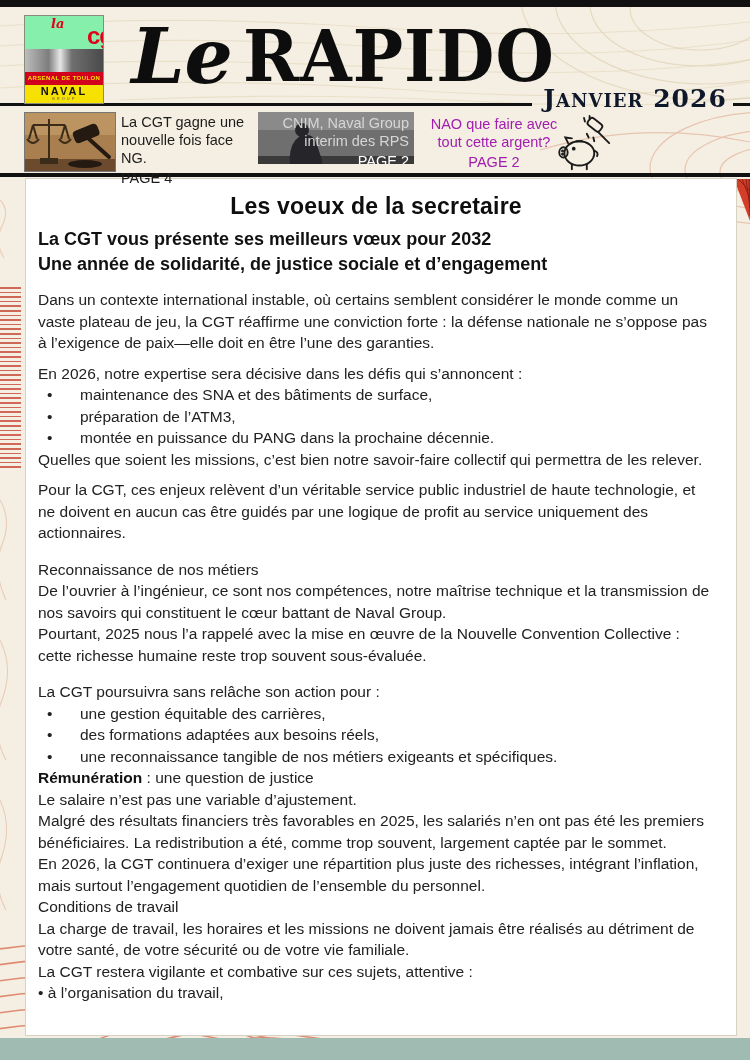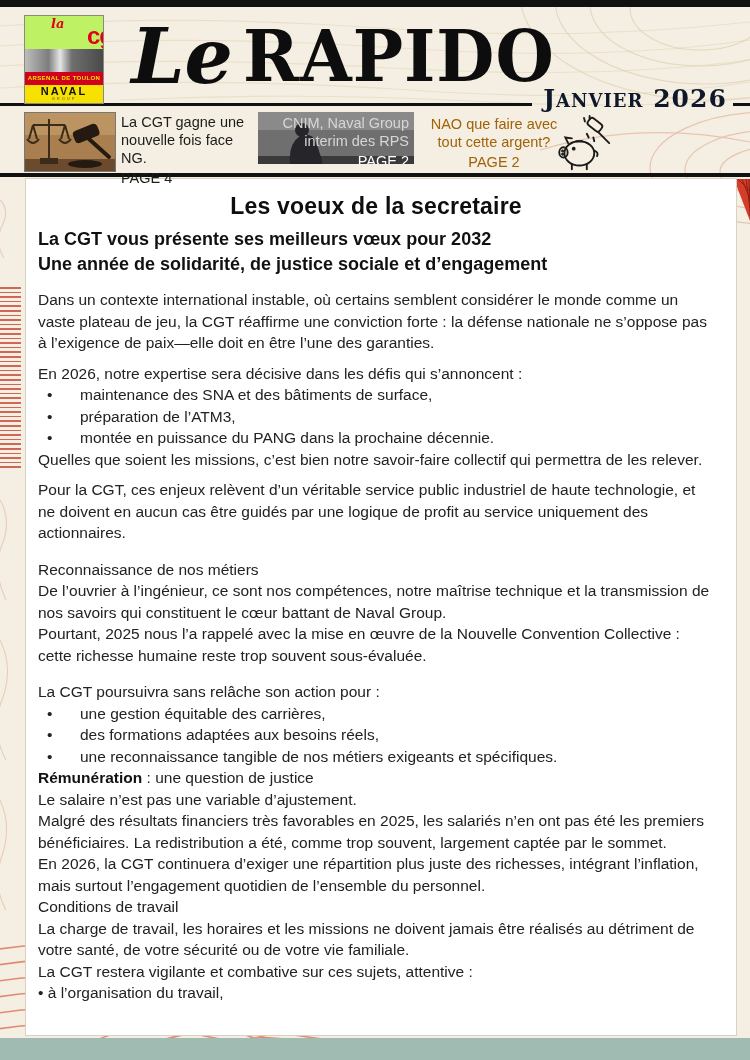--- a/index.html
+++ b/index.html
@@ -17,21 +17,21 @@
   .top-bar{position:absolute;left:0;top:0;width:750px;height:7px;background:#111;z-index:3;}
   .mid-rule{position:absolute;left:0;top:103px;width:532px;height:3px;background:#111;z-index:3;}
   .date-dash{position:absolute;left:733px;top:103px;width:17px;height:3px;background:#111;z-index:3;}
   .teaser-rule{position:absolute;left:0;top:173px;width:750px;height:4px;background:#111;z-index:3;}
   
   .logo{
     position:absolute;left:24px;top:15px;width:80px;height:89px;z-index:4;
     background:#f6e100;border:1px solid #8a8a7a;box-sizing:border-box;
     display:flex;flex-direction:column;overflow:hidden;
   }
-  .logo-top{height:33px;background:#bef264;position:relative;}
+  .logo-top{height:33px;background:#86efac;position:relative;}
   .logo-la{position:absolute;left:26px;top:0;color:#e2001a;font:italic 700 13px "DejaVu Serif",serif;}
   .logo-cgt{position:absolute;left:14px;top:8px;color:#e2001a;font-weight:700;font-size:24px;letter-spacing:-1px;line-height:24px;margin-left:48px;}
   .logo-photo{height:23px;background:linear-gradient(90deg,#bdbdbd 0,#7d7d7d 30%,#e6e6e6 45%,#6f6f6f 60%,#4a4a4a 100%);}
   .logo-banner{height:13px;background:#d1001c;color:#f6e100;font-size:6px;font-weight:700;text-align:center;line-height:13px;letter-spacing:.4px;}
   .logo-naval{height:17px;background:#f6e100;text-align:center;border-radius:6px;}
   .logo-naval .nv{display:block;color:#111;font-weight:700;font-size:11px;letter-spacing:2px;line-height:12px;}
   .logo-naval .gp{display:block;color:#555;font-size:4px;letter-spacing:2px;line-height:4px;}
   .masthead-title{
     position:absolute;left:108px;top:8px;width:470px;height:96px;z-index:4;
     display:flex;align-items:center;justify-content:center;color:#0d0d0d;white-space:nowrap;
@@ -43,21 +43,21 @@
     font:700 25px "DejaVu Serif",serif;font-variant:small-caps;color:#0f172a;letter-spacing:1px;
   }
   
   .teaser-row{position:absolute;left:0;top:112px;width:750px;height:60px;z-index:4;}
   .teaser-img1{position:absolute;left:24px;top:0;width:92px;height:60px;overflow:hidden;border:1px solid #777;box-sizing:border-box;}
   .teaser1-text{position:absolute;left:121px;top:1px;width:140px;font-size:14.5px;line-height:18px;color:#1c1c1c;}
   .teaser1-page{margin-top:2px;}
   .teaser-img2{position:absolute;left:258px;top:0;width:156px;height:52px;overflow:hidden;}
   .teaser2-text{position:absolute;right:5px;top:2px;text-align:right;font-size:14.5px;line-height:18px;color:#d6d6d6;}
   .teaser2-page{color:#fff;margin-top:2px;}
-  .teaser3-text{position:absolute;left:424px;top:3px;width:140px;text-align:center;font-size:14.5px;line-height:18px;color:#a16207;}
+  .teaser3-text{position:absolute;left:424px;top:3px;width:140px;text-align:center;font-size:14.5px;line-height:18px;color:#a21caf;}
   .teaser3-page{margin-top:2px;}
   .piggy{position:absolute;left:556px;top:3px;width:56px;height:58px;}
   
   .panel{
     position:absolute;left:25px;top:178px;width:712px;height:858px;z-index:2;
     background:#ffffff;border:1px solid #d8d2c2;box-sizing:border-box;
     padding:10px 22px 0 12px;
   }
   .article-title{margin:4px 0 0 0;text-align:center;font-size:23px;font-weight:700;color:#0e0e0e;letter-spacing:.2px;}
   .article-subtitle{margin:7px 0 0 0;font-size:18px;font-weight:700;line-height:25px;color:#111;}

